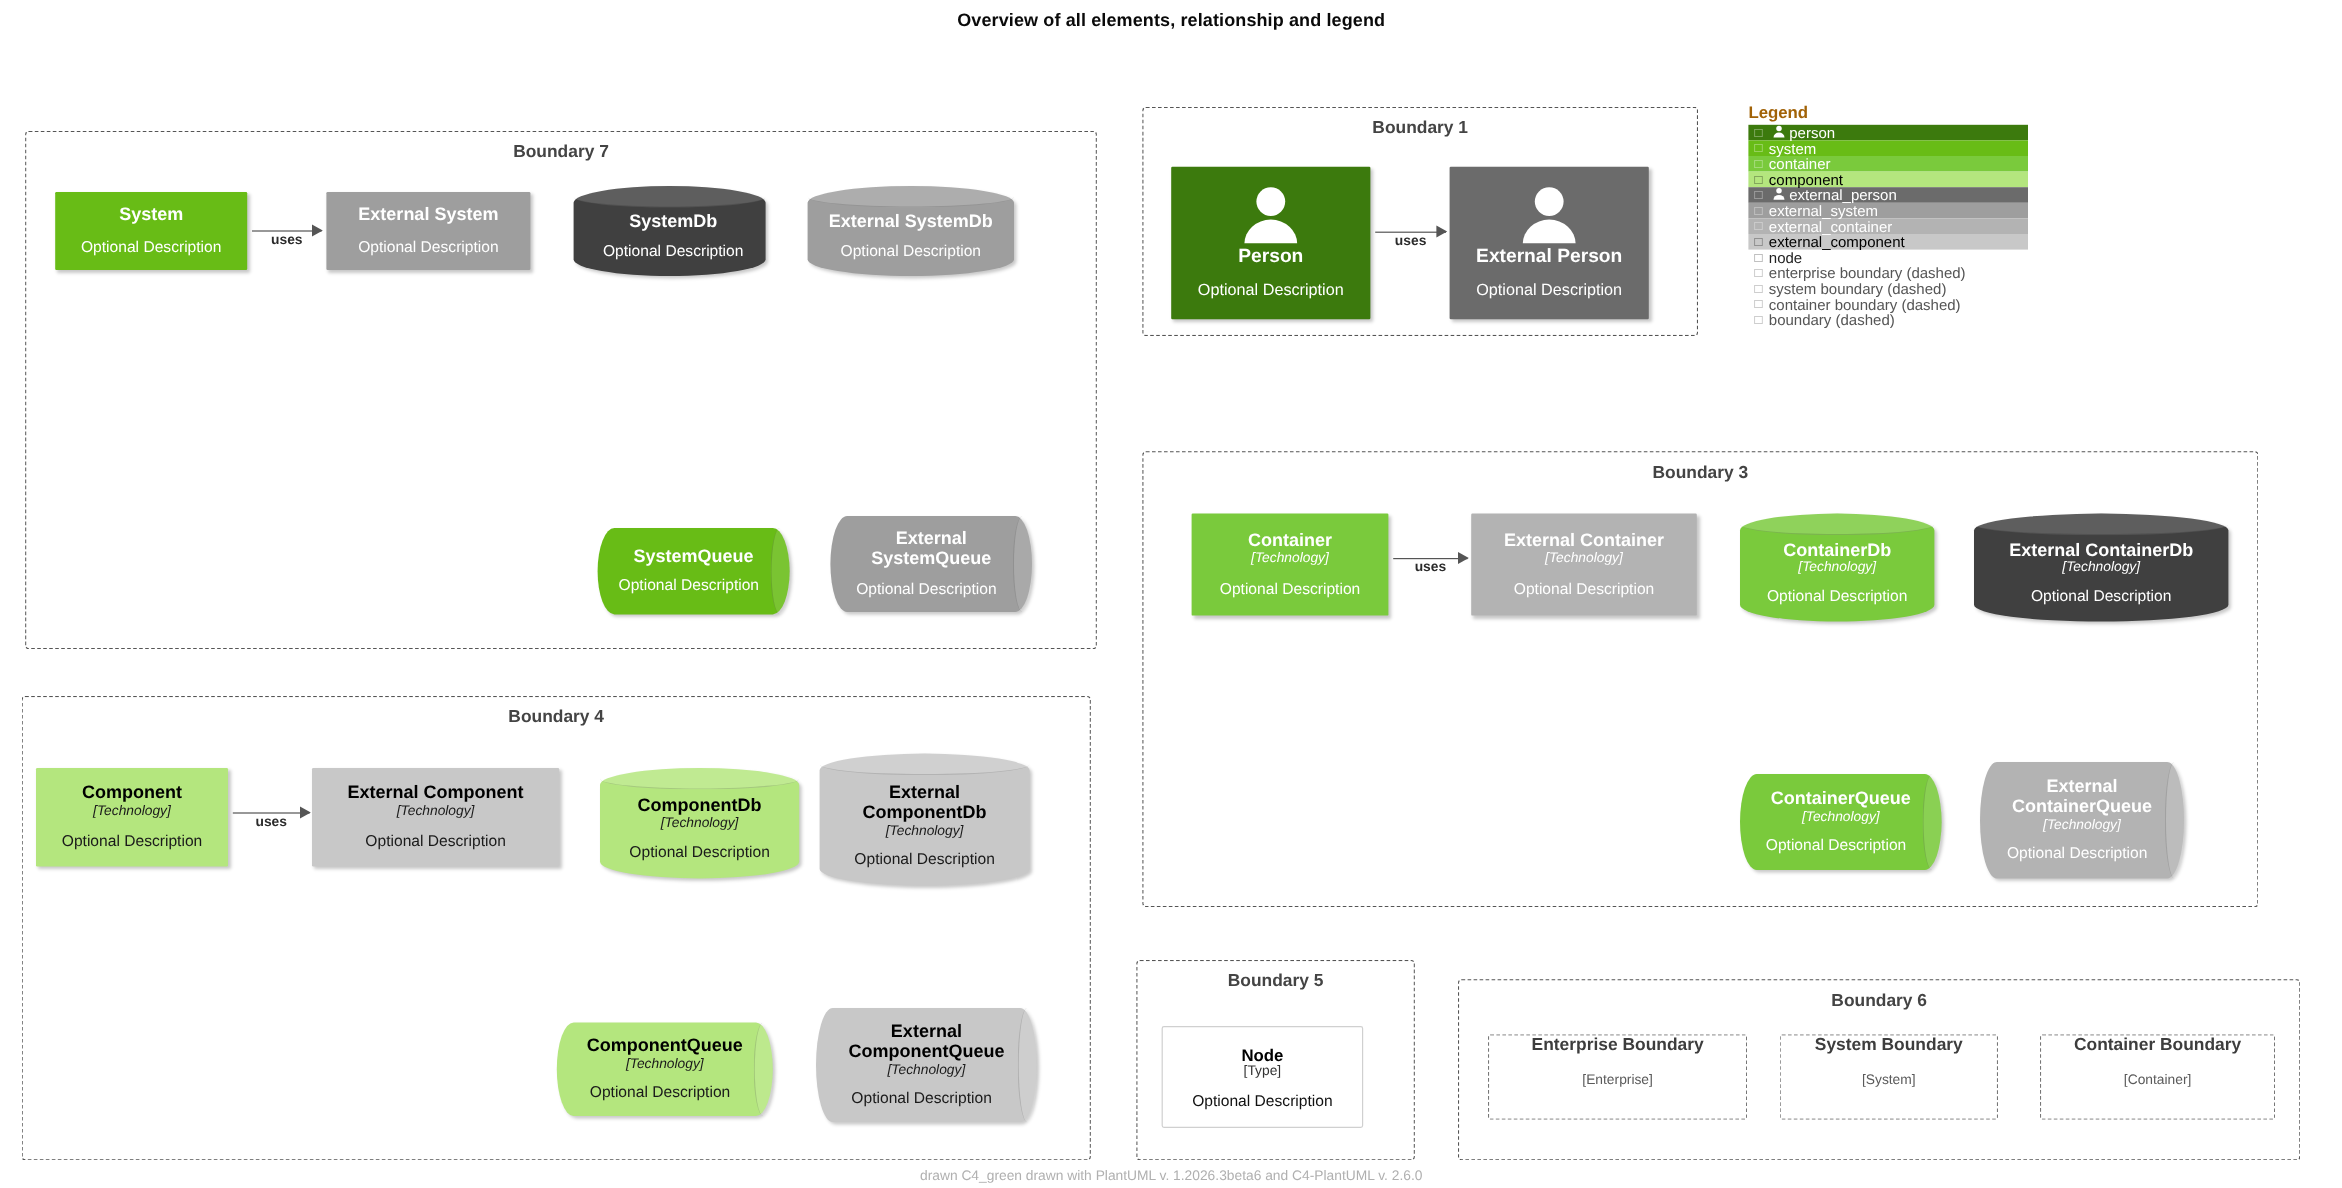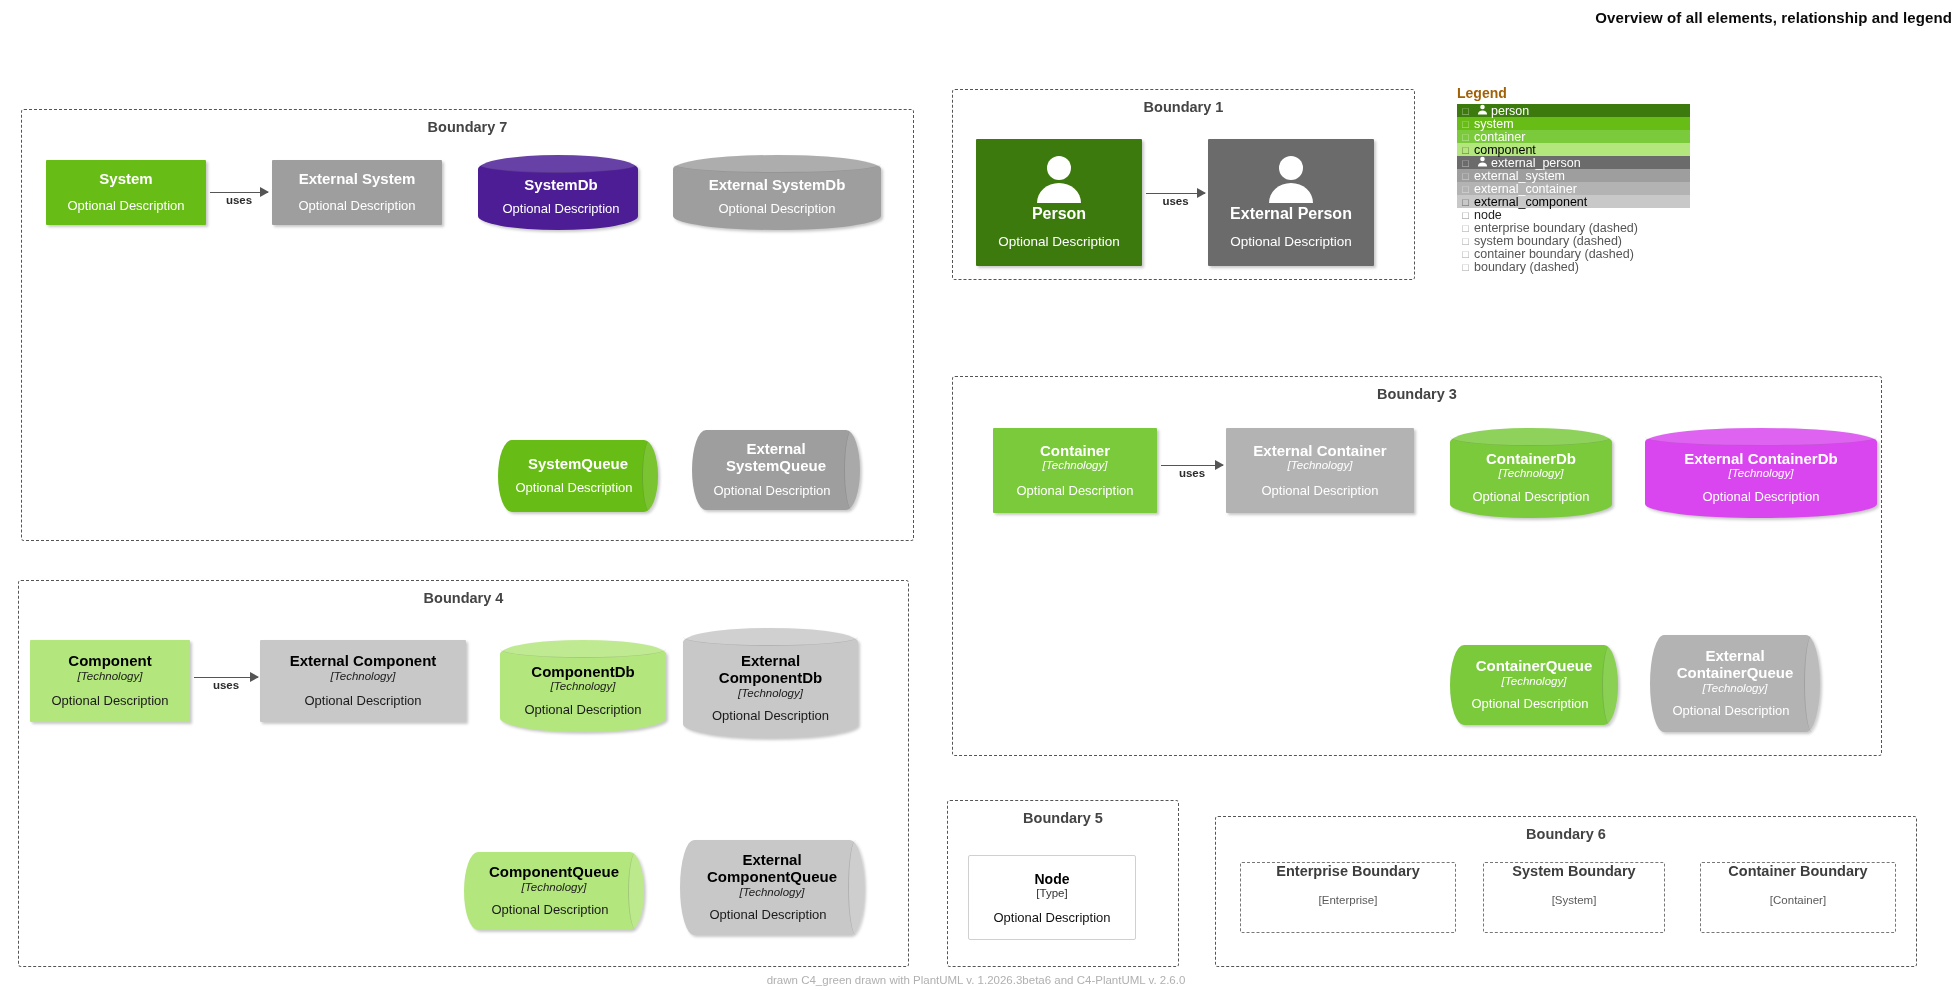--- a/index.html
+++ b/index.html
@@ -1,20 +1,20 @@
 <!DOCTYPE html>
 <html><head>
 <meta charset="utf-8">
 <style>
   html,body{margin:0;padding:0;background:#ffffff;}
   body{width:1952px;height:990px;position:relative;overflow:hidden;
        font-family:"Liberation Sans","DejaVu Sans",sans-serif;}
 
   
-  #diagram-title{position:absolute;left:0;top:9px;width:1952px;text-align:right;
+  #diagram-title{position:absolute;left:0;top:9px;width:1952px;text-align:center;
        font-size:15px;font-weight:bold;color:#0a0a0a;letter-spacing:.1px;}
   #diagram-footer{position:absolute;left:0;top:974px;width:1952px;text-align:center;
        font-size:11.5px;color:#b0b0b0;}
 
   
   .boundary{position:absolute;border:1.6px dashed #555555;border-radius:3px;box-sizing:border-box;}
   .boundary-label{position:absolute;left:0;top:9px;width:100%;text-align:center;
        font-size:14.5px;font-weight:bold;color:#444444;}
 
   
@@ -99,28 +99,28 @@
   <div class="head"></div>
   <div class="lbl">uses</div>
 </div>
 
 <div class="el rect light" style="left:272px;top:160px;width:170px;height:65px;background:#9e9e9e;">
   <div class="nm" style="font-size:15px;">External System</div>
   <div class="gap"></div>
   <div class="desc" style="font-size:13px;">Optional Description</div>
 </div>
 
-<div class="el db light" style="left:478px;top:155px;width:160px;height:75px;background:#4c1d95;padding-left:14px;">
+<div class="el db light" style="left:478px;top:155px;width:160px;height:75px;background:#404040;padding-left:14px;">
   <div class="top"></div>
   <div class="nm" style="font-size:15px;margin-top:9px;">SystemDb</div>
   <div class="gap-s"></div>
   <div class="desc" style="font-size:13px;">Optional Description</div>
 </div>
 
-<div class="el db light" style="left:673px;top:155px;width:208px;height:75px;background:#9e9e9e;">
+<div class="el db light" style="left:673px;top:155px;width:172px;height:75px;background:#9e9e9e;">
   <div class="top"></div>
   <div class="nm" style="font-size:15px;margin-top:9px;">External SystemDb</div>
   <div class="gap-s"></div>
   <div class="desc" style="font-size:13px;">Optional Description</div>
 </div>
 
 <div class="el queue light" style="left:498px;top:440px;width:160px;height:72px;background:#68bc16;">
   <div class="cap"></div>
   <div class="nm" style="font-size:15px;">SystemQueue</div>
   <div class="gap-s"></div>
@@ -249,21 +249,21 @@
 </div>
 
 <div class="el db light" style="left:1450px;top:428px;width:162px;height:90px;background:#7aca3c;">
   <div class="top"></div>
   <div class="nm" style="font-size:15px;margin-top:9px;">ContainerDb</div>
   <div class="tech" style="font-size:11.5px;">[Technology]</div>
   <div class="gap-s"></div>
   <div class="desc" style="font-size:13px;">Optional Description</div>
 </div>
 
-<div class="el db light" style="left:1645px;top:428px;width:232px;height:90px;background:#d946ef;">
+<div class="el db light" style="left:1645px;top:428px;width:212px;height:90px;background:#404040;">
   <div class="top"></div>
   <div class="nm" style="font-size:15px;margin-top:9px;">External ContainerDb</div>
   <div class="tech" style="font-size:11.5px;">[Technology]</div>
   <div class="gap-s"></div>
   <div class="desc" style="font-size:13px;">Optional Description</div>
 </div>
 
 <div class="el queue light" style="left:1450px;top:645px;width:168px;height:80px;background:#7aca3c;">
   <div class="cap"></div>
   <div class="nm" style="font-size:15px;">ContainerQueue</div>

